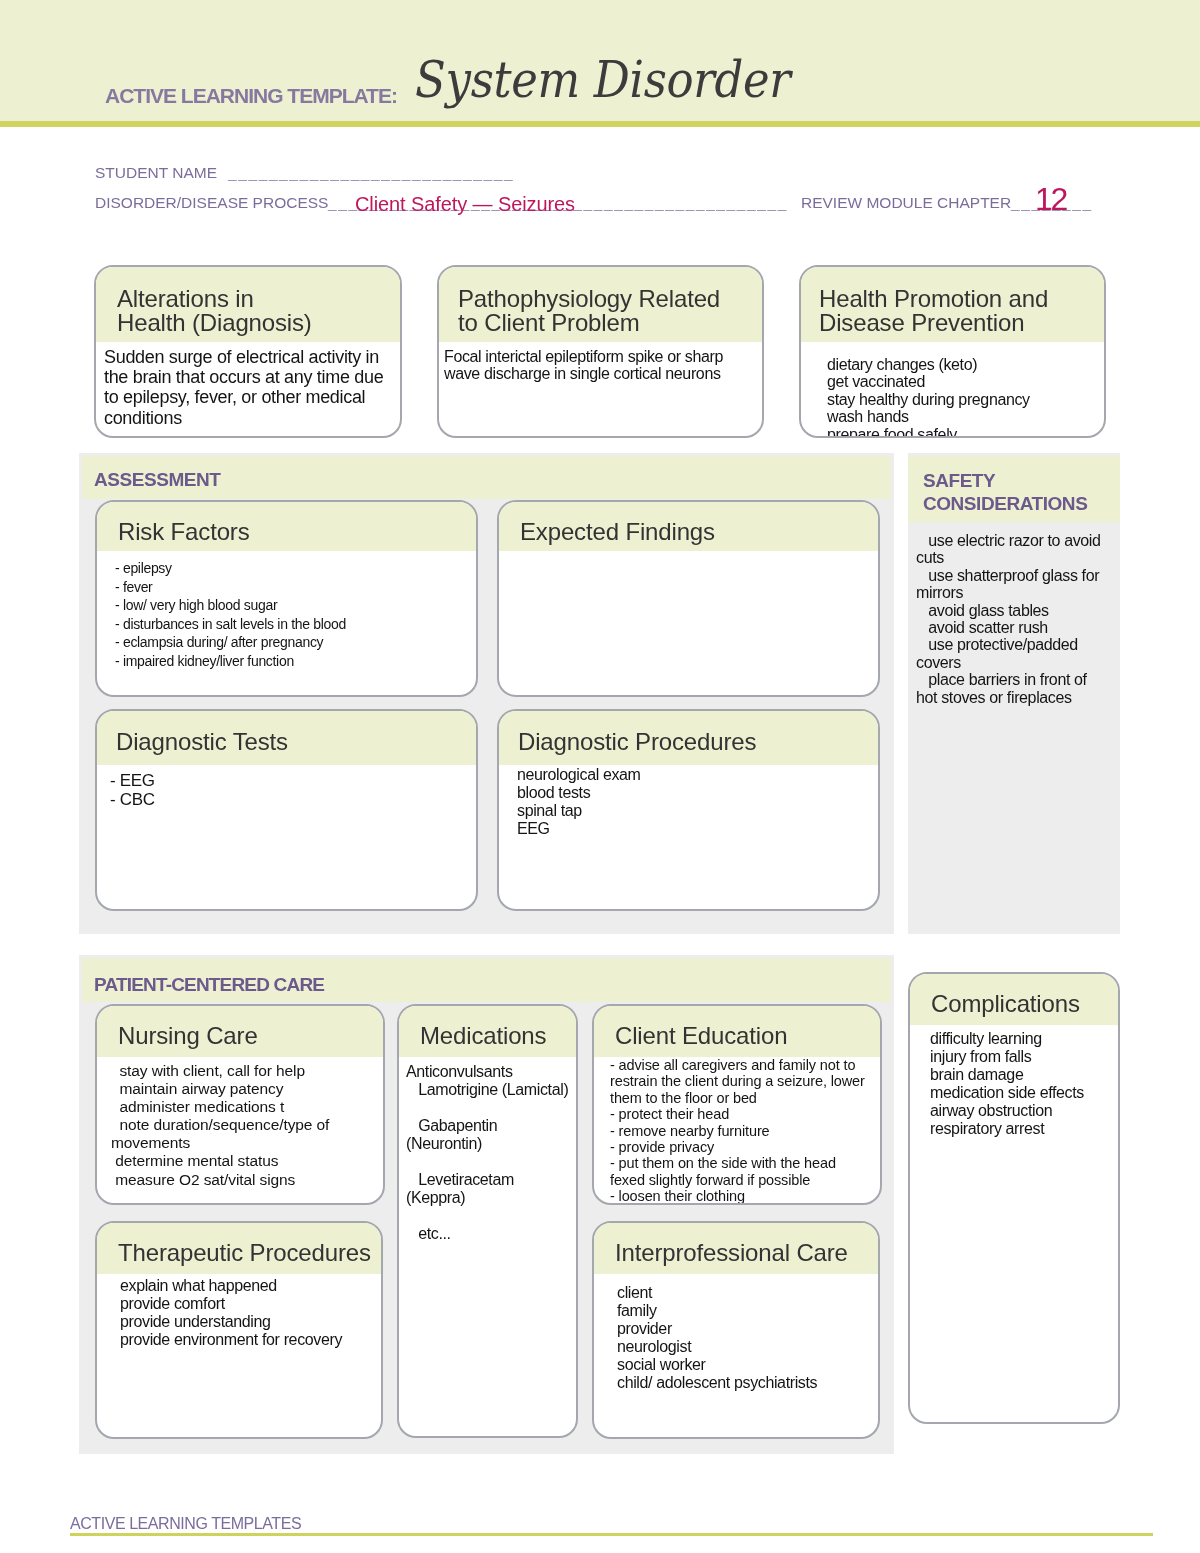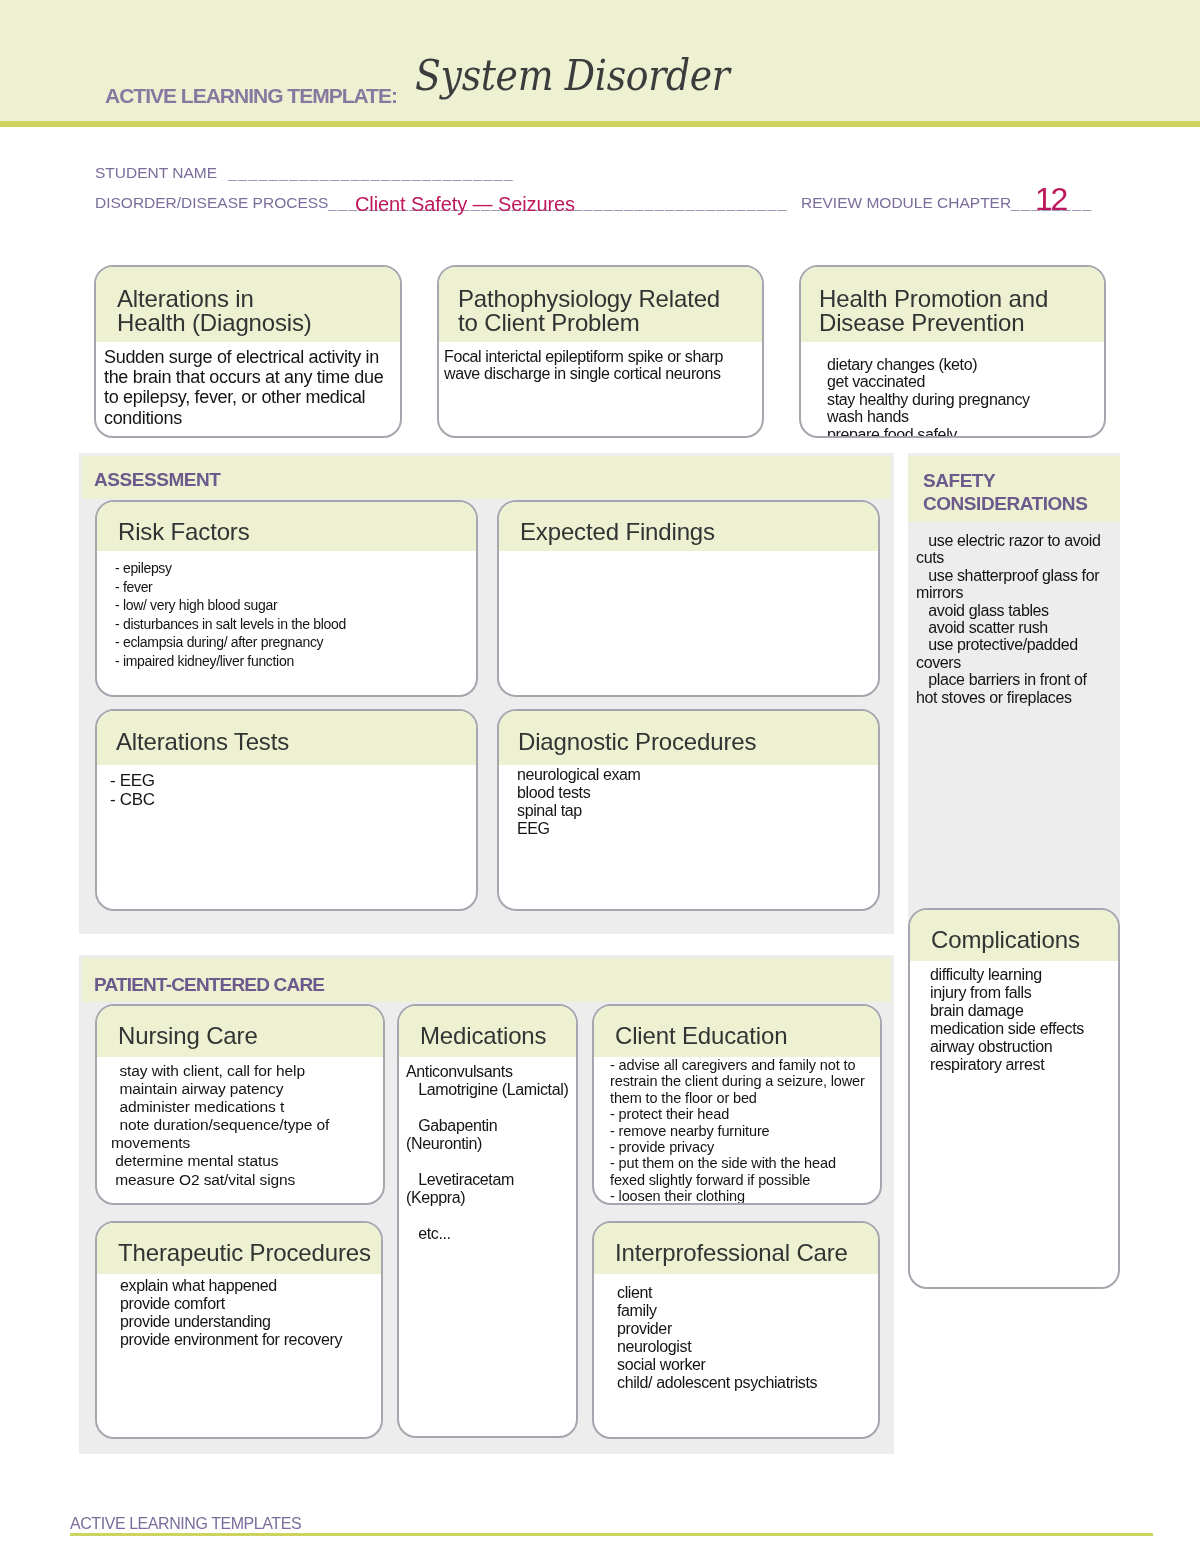--- a/index.html
+++ b/index.html
@@ -6,21 +6,21 @@
   body{width:1200px;height:1553px;background:#fff;
        font-family:"Liberation Sans",sans-serif;position:relative;overflow:hidden;
        -webkit-font-smoothing:antialiased;}
   .abs{position:absolute;}
 
   
   .header-band{left:0;top:0;width:1200px;height:121px;background:#eef0d2;}
   .header-rule{left:0;top:121px;width:1200px;height:6px;background:#ced45e;}
   .hdr-kicker{left:105px;top:84px;font-size:21px;font-weight:bold;letter-spacing:-1.0px;color:#87789f;}
   .hdr-title{left:415px;top:51px;font-family:"DejaVu Serif Condensed","DejaVu Serif",serif;font-style:italic;
-             font-size:42px;color:#3c3c3c;letter-spacing:-0.3px;}
+             font-size:50px;color:#3c3c3c;letter-spacing:-0.3px;}
 
   
   .idrow{color:#7a6d9b;font-size:15.5px;letter-spacing:0px;white-space:nowrap;}
   .fill-line{color:#9a8fb5;letter-spacing:1.6px;}
   .hand{color:#be185d;font-size:20px;letter-spacing:-0.1px;}
   .chapnum{font-size:32px;letter-spacing:-2.2px;}
 
   
   .card{border:2.4px solid #a4a8ae;border-radius:19px;background:#fff;box-sizing:border-box;overflow:hidden;}
   .card > .cap{background:#eef0d2;box-sizing:border-box;}
@@ -116,21 +116,21 @@
 </div>
 
 <div class="abs card" style="left:497px;top:500px;width:383px;height:197px;">
   <div class="cap" style="height:49px;padding:18px 0 0 21px;">
     <div class="cap-t tc">Expected Findings</div>
   </div>
 </div>
 
 <div class="abs card" style="left:95px;top:709px;width:383px;height:202px;">
   <div class="cap" style="height:54px;padding:19px 0 0 19px;">
-    <div class="cap-t tc">Alterations Tests</div>
+    <div class="cap-t tc">Diagnostic Tests</div>
   </div>
   <div class="body-txt bt8" style="padding:6px 8px 0 13px;">- EEG
 - CBC</div>
 </div>
 
 <div class="abs card" style="left:497px;top:709px;width:383px;height:202px;">
   <div class="cap" style="height:54px;padding:19px 0 0 19px;">
     <div class="cap-t tc">Diagnostic Procedures</div>
   </div>
   <div class="body-txt bt6" style="padding:1px 4px 0 18px;">neurological exam
@@ -219,21 +219,21 @@
     <div class="cap-t tc">Interprofessional Care</div>
   </div>
   <div class="body-txt bt6" style="padding:10px 6px 0 23px;">client
 family
 provider
 neurologist
 social worker
 child/ adolescent psychiatrists</div>
 </div>
 
-<div class="abs card" style="left:908px;top:908px;width:212px;height:381px;">
+<div class="abs card" style="left:908px;top:972px;width:212px;height:452px;">
   <div class="cap" style="height:51px;padding:18px 0 0 21px;">
     <div class="cap-t tc">Complications</div>
   </div>
   <div class="body-txt bt6" style="padding:5px 4px 0 20px;">difficulty learning
 injury from falls
 brain damage
 medication side effects
 airway obstruction
 respiratory arrest</div>
 </div>

